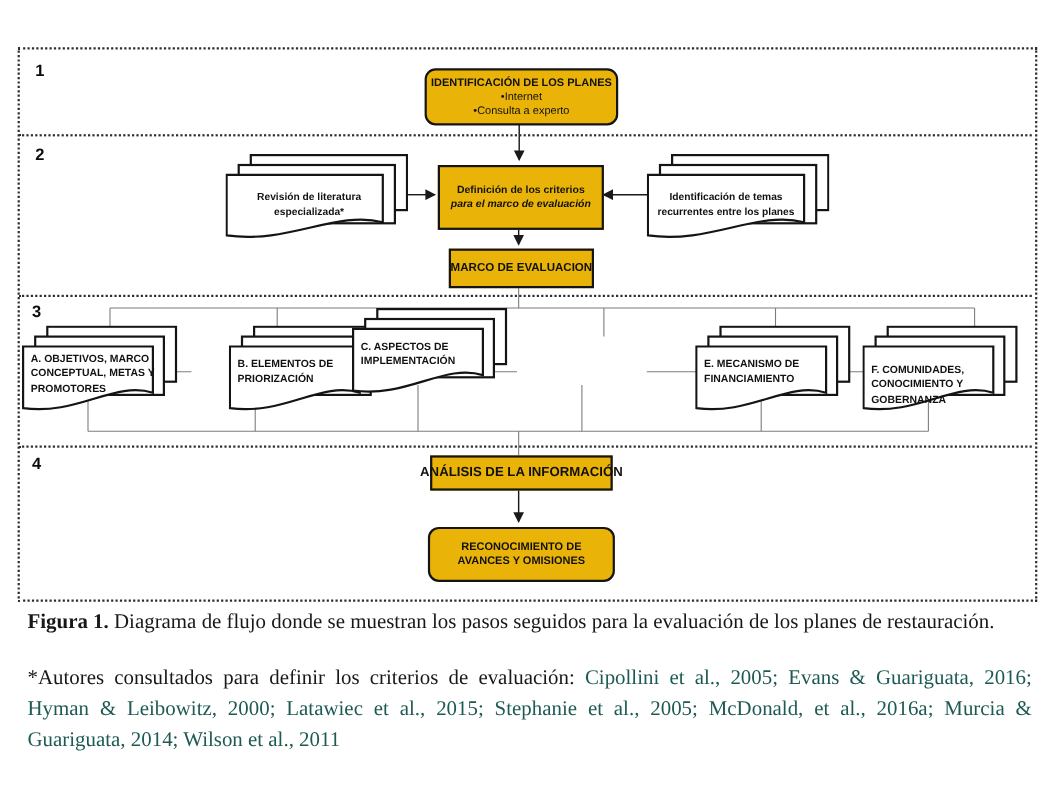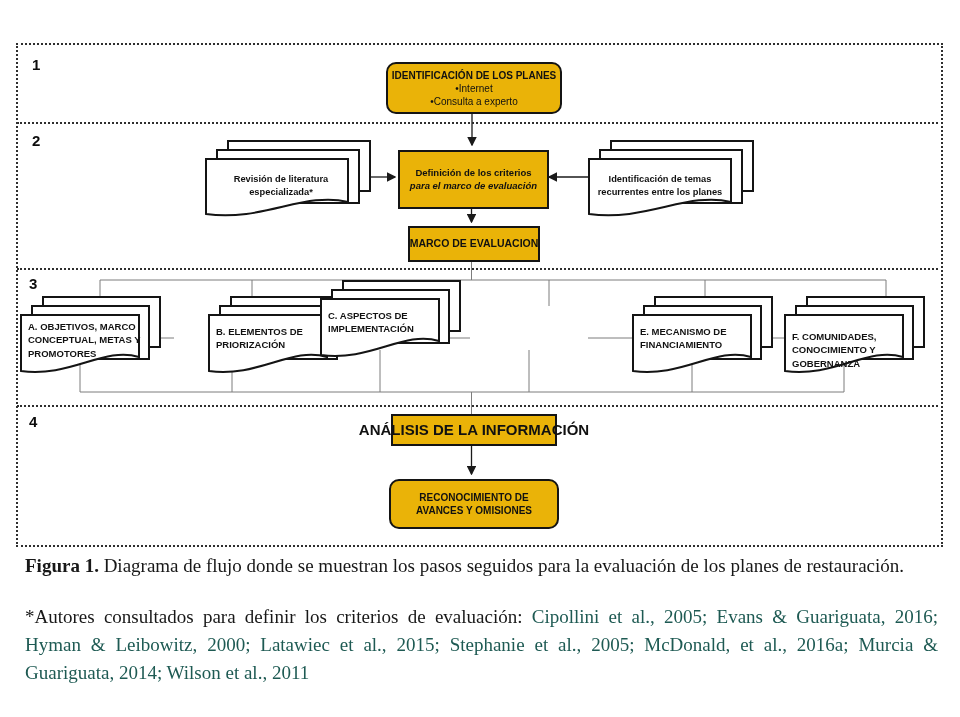--- a/index.html
+++ b/index.html
@@ -193,21 +193,21 @@
       </g>
     </svg>
     <div class="dlabel" style="left:8px;top:24px;width:108px;margin-top:10px;">
       <div class="dline">F. COMUNIDADES,</div>
       <div class="dline">CONOCIMIENTO Y</div>
       <div class="dline">GOBERNANZA</div>
     </div>
   </div>
 
   <div class="box" style="left:391px;top:414px;width:162px;height:28px;">
-    <div class="bline" style="font-size:15px;">ANÁLISIS DE LA INFORMACIÓN</div>
+    <div class="bline" style="font-size:12px;">ANÁLISIS DE LA INFORMACIÓN</div>
   </div>
 
   <div class="box rounded" style="left:389px;top:479px;width:166px;height:46px;">
     <div class="bline">RECONOCIMIENTO DE</div>
     <div class="bline">AVANCES Y OMISIONES</div>
   </div>
 
   <div class="caption">
     <b>Figura 1.</b><span> Diagrama de flujo donde se muestran los pasos seguidos para la evaluación de los planes de restauración.</span>
   </div>

